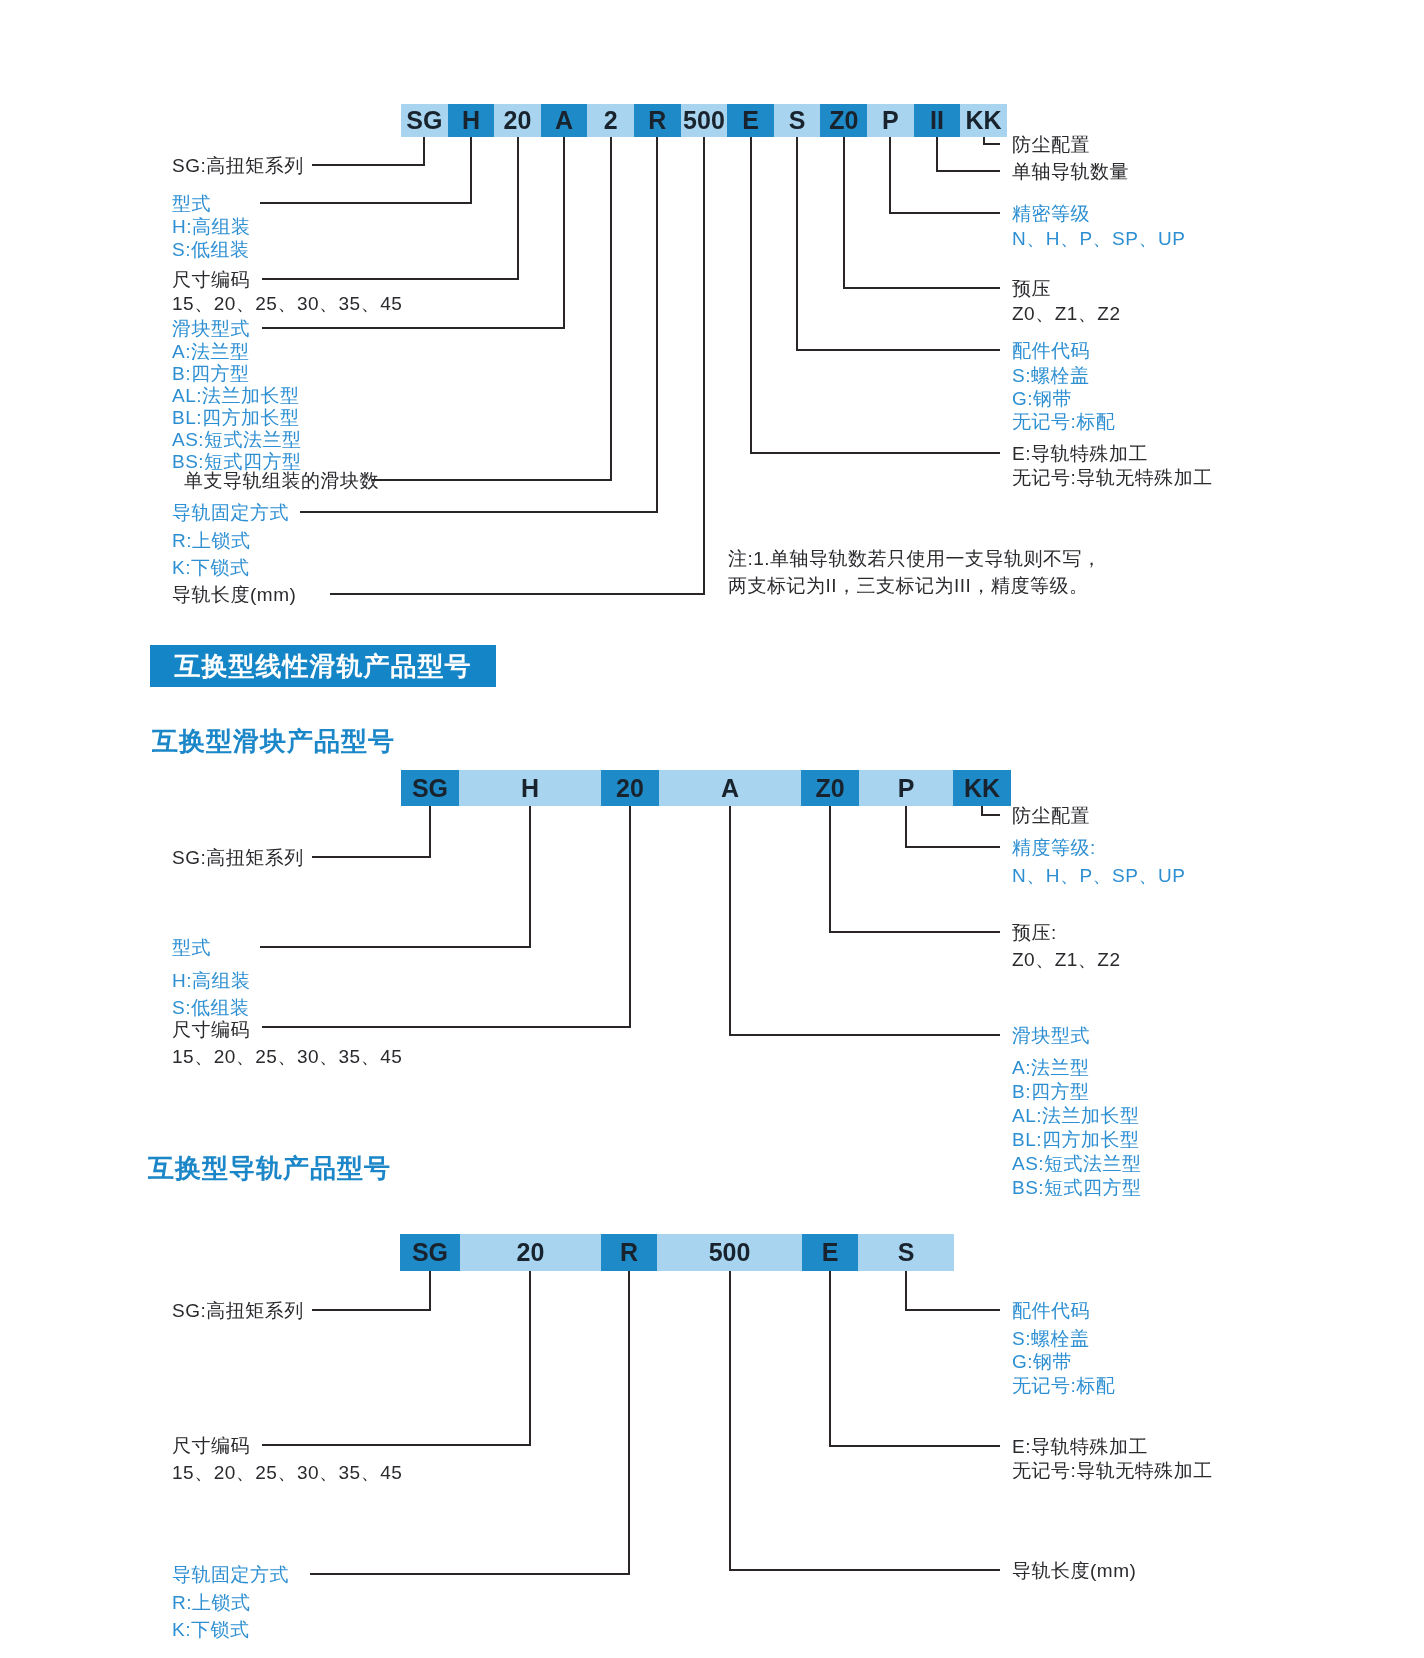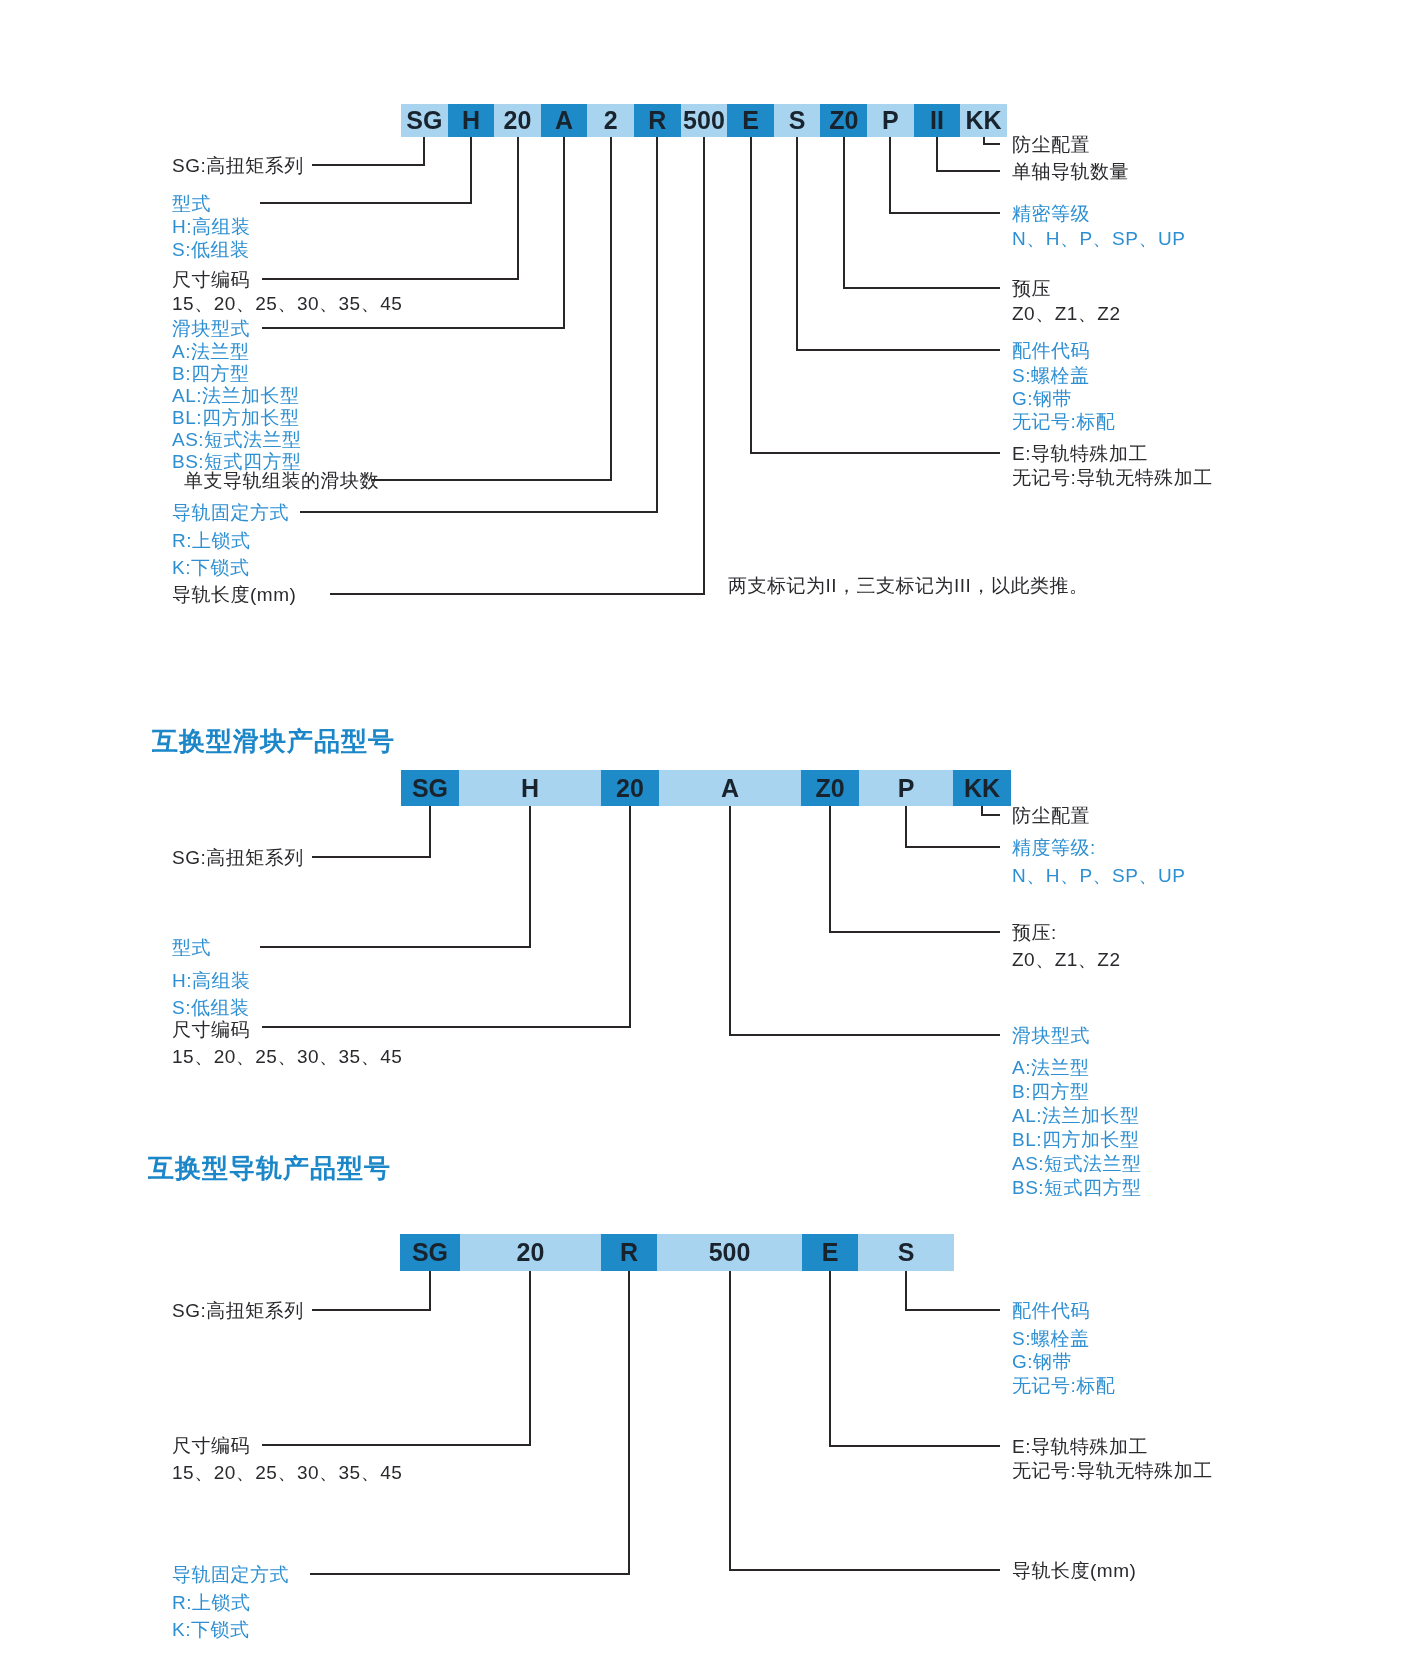--- a/index.html
+++ b/index.html
@@ -107,22 +107,26 @@
   <div class="t b" style="left:1012px;top:239px">N、H、P、SP、UP</div>
   <div class="t" style="left:1012px;top:289px">预压</div>
   <div class="t" style="left:1012px;top:314px">Z0、Z1、Z2</div>
   <div class="t b" style="left:1012px;top:351px">配件代码</div>
   <div class="t b" style="left:1012px;top:376px">S:螺栓盖</div>
   <div class="t b" style="left:1012px;top:399px">G:钢带</div>
   <div class="t b" style="left:1012px;top:422px">无记号:标配</div>
   <div class="t" style="left:1012px;top:454px">E:导轨特殊加工</div>
   <div class="t" style="left:1012px;top:478px">无记号:导轨无特殊加工</div>
 
-  <div class="t" style="left:728px;top:586px">两支标记为II，三支标记为III，以此类推。</div>
-
+  <div class="t" style="left:728px;top:559px">注:1.单轴导轨数若只使用一支导轨则不写，</div>
+  <div class="t" style="left:728px;top:586px">两支标记为II，三支标记为III，精度等级。</div>
+
+  <div class="hdr" style="left:150px;top:645px;width:346px;height:42px">
+    <span>互换型线性滑轨产品型号</span>
+  </div>
   <div class="sub" style="left:152px;top:741px">互换型滑块产品型号</div>
 
   <div class="bar" style="left:401px;top:770px;height:36px">
     <span class="seg d" style="width:58px">SG</span>
     <span class="seg l" style="width:142px">H</span>
     <span class="seg d" style="width:58px">20</span>
     <span class="seg l" style="width:142px">A</span>
     <span class="seg d" style="width:58px">Z0</span>
     <span class="seg l" style="width:94px">P</span>
     <span class="seg d" style="width:58px">KK</span>

